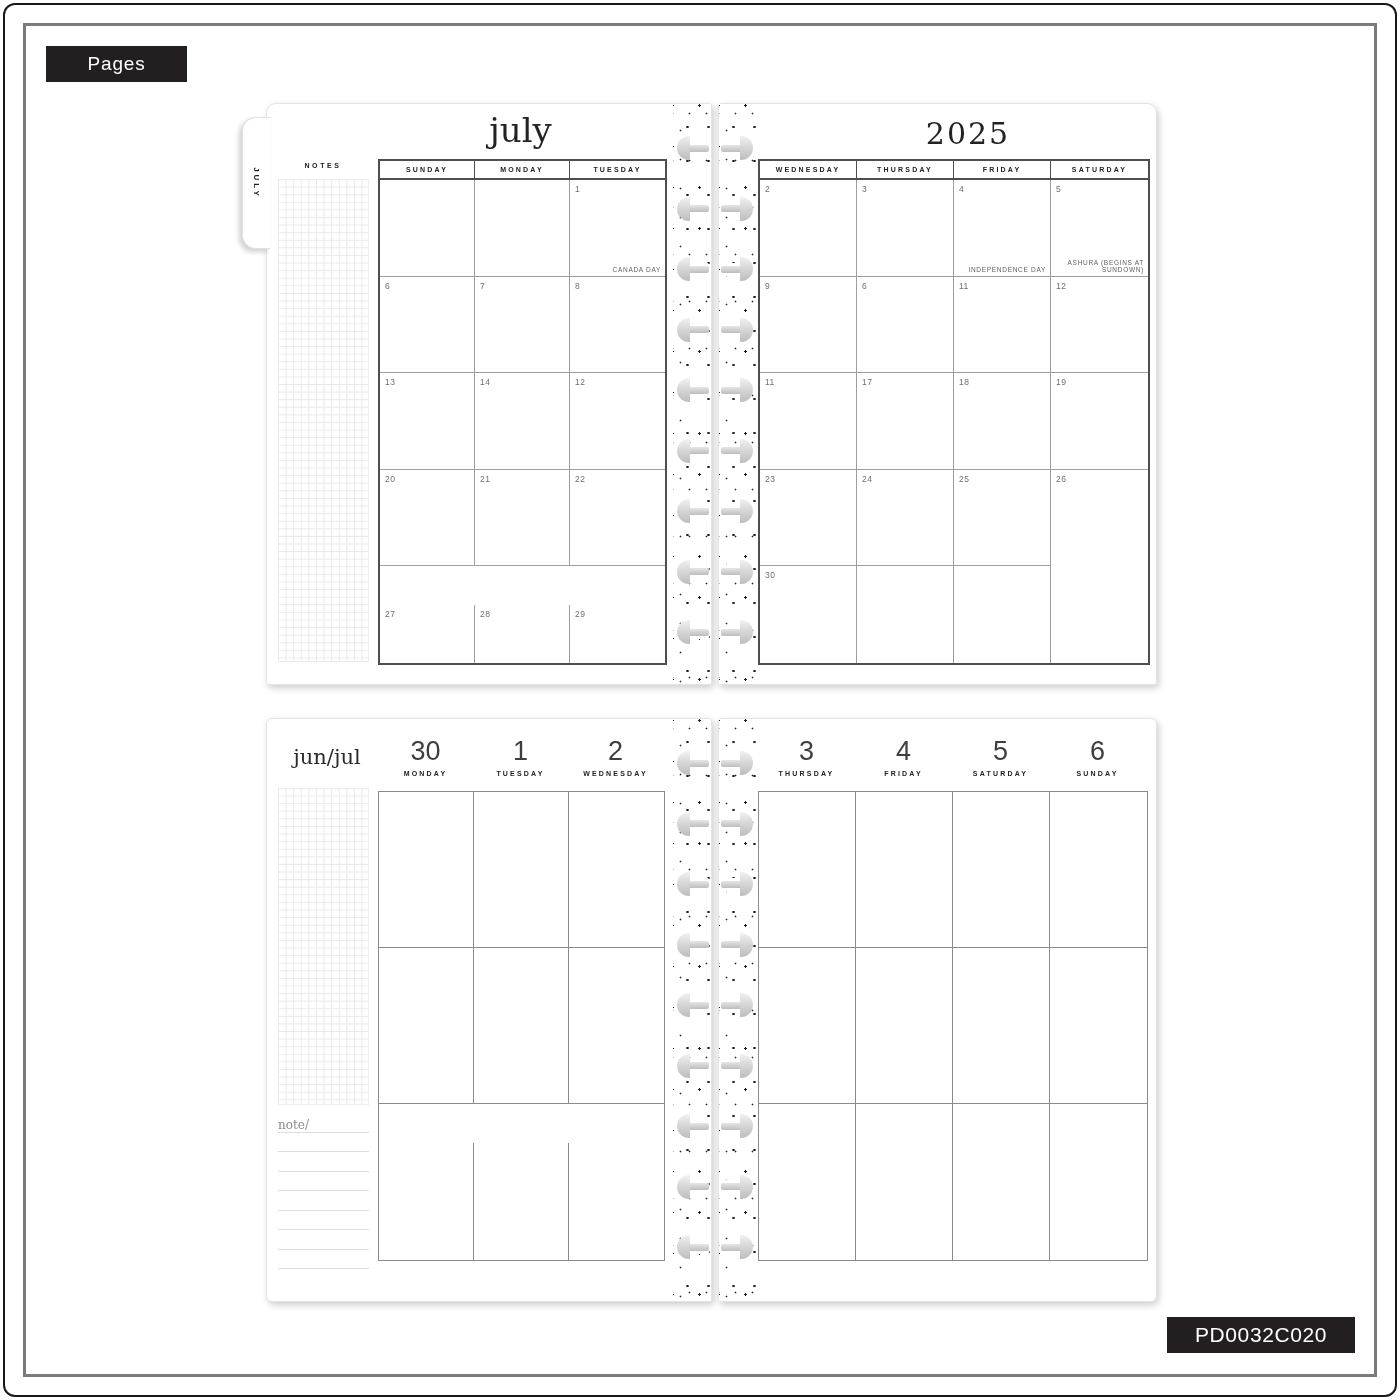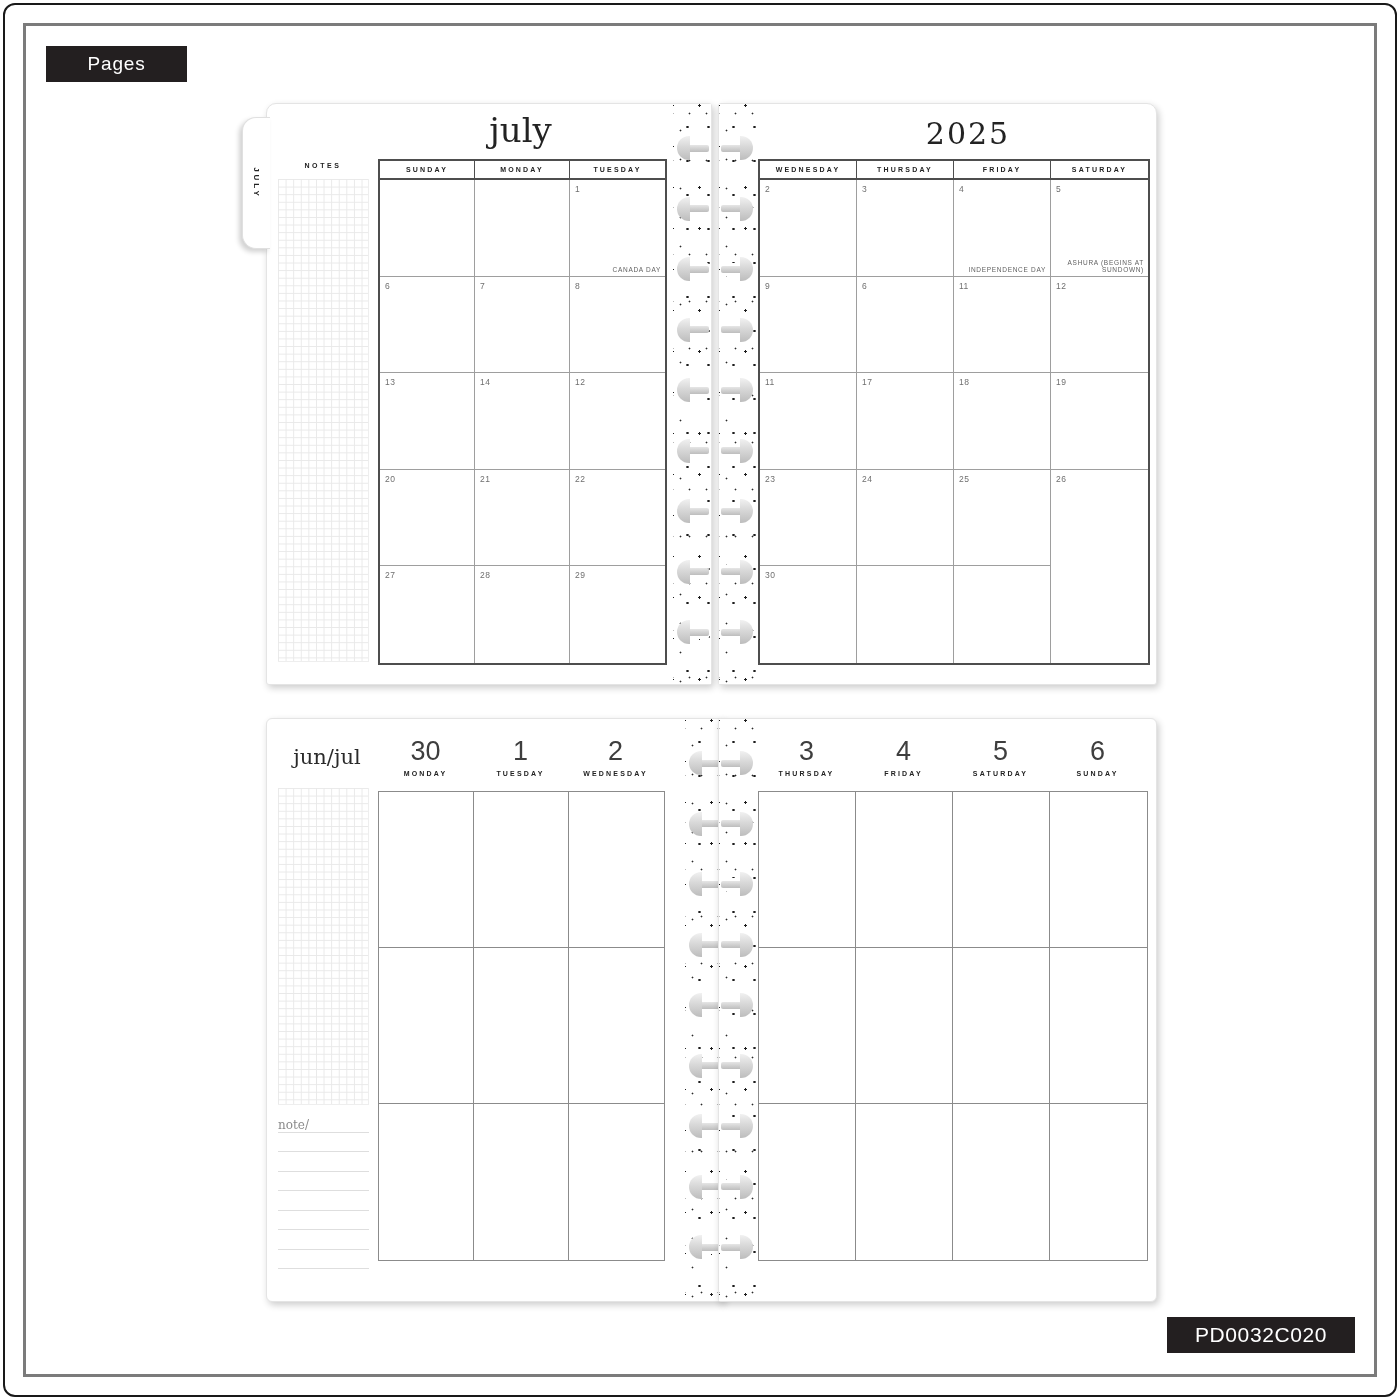--- a/index.html
+++ b/index.html
@@ -8,21 +8,21 @@
   .outer-frame{position:absolute;inset:3px;border:2px solid #191919;border-radius:12px;pointer-events:none;}
   .inner-frame{position:absolute;inset:23px;border:3px solid #7b7b7b;pointer-events:none;}
 
   .badge{position:absolute;background:#231f20;color:#fff;display:flex;align-items:center;justify-content:center;}
   .pages-badge{left:46px;top:46px;width:141px;height:36px;font-size:19px;letter-spacing:.8px;}
   .code-badge{left:1167px;top:1317px;width:188px;height:36px;font-size:21px;letter-spacing:.6px;}
 
   .page{position:absolute;background:#fff;border:1px solid #e4e4e4;box-shadow:2px 3px 7px rgba(0,0,0,.20);}
   .page-ml{left:266px;top:103px;width:444px;height:580px;border-radius:10px 3px 3px 3px;}
   .page-mr{left:718px;top:103px;width:437px;height:580px;border-radius:3px 10px 3px 3px;}
-  .page-wl{left:266px;top:718px;width:444px;height:582px;border-radius:6px 3px 3px 6px;padding-left:12px;}
+  .page-wl{left:266px;top:718px;width:444px;height:582px;border-radius:6px 3px 3px 6px;}
   .page-wr{left:718px;top:718px;width:437px;height:582px;border-radius:3px 6px 6px 3px;}
 
   
   .tab{position:absolute;left:-25px;top:13px;width:27px;height:130px;background:#fff;
        border:1px solid #e0e0e0;border-right:none;border-radius:14px 0 0 14px;
        box-shadow:-3px 3px 5px rgba(0,0,0,.18);}
   .tab-text{position:absolute;top:50%;left:50%;transform:translate(-50%,-50%);
        writing-mode:vertical-rl;font-weight:bold;font-size:8px;letter-spacing:3px;color:#222;}
 
   
@@ -50,21 +50,21 @@
   .cal-mr{left:39px;top:55px;width:388px;height:502px;}
   .cal-head{display:flex;align-items:center;justify-content:center;
        border-bottom:2px solid #4e4e4e;border-right:1px solid #4e4e4e;
        font-size:7px;font-weight:bold;letter-spacing:2.2px;color:#222;}
   .cal-cell{position:relative;border-right:1px solid #9e9e9e;border-bottom:1px solid #9e9e9e;}
   .cal-cell .d{position:absolute;top:4px;left:5px;font-size:8.5px;color:#6f6f6f;letter-spacing:.5px;}
   .cal-cell .h{position:absolute;bottom:3px;right:4px;font-size:6.5px;color:#5f5f5f;
        letter-spacing:.7px;text-align:right;max-width:95%;}
   .cols-3 > :nth-child(3n){border-right:none;}
   .cols-4 > :nth-child(4n){border-right:none;}
-  .cols-3 > :nth-last-child(-n+3){border-bottom:none;}
+  .cols-3 > :nth-last-child(-n+3){border-bottom:none;margin-top:39px;}
   .cols-4 > :nth-last-child(-n+4){border-bottom:none;}
 
   
   .week-head{position:absolute;display:grid;}
   .week-head-l{left:111px;top:18px;width:285px;grid-template-columns:repeat(3,1fr);}
   .week-head-r{left:39px;top:18px;width:388px;grid-template-columns:repeat(4,1fr);}
   .wd-num{font-size:27px;font-weight:300;color:#3e3e3e;text-align:center;line-height:1.1;}
   .wd-name{margin-top:3px;font-size:7px;font-weight:bold;letter-spacing:2.2px;color:#222;text-align:center;}
   .week-grid{position:absolute;display:grid;grid-template-rows:repeat(3,1fr);border:1px solid #8b8b8b;}
   .week-grid-l{left:111px;top:72px;width:285px;height:468px;}

